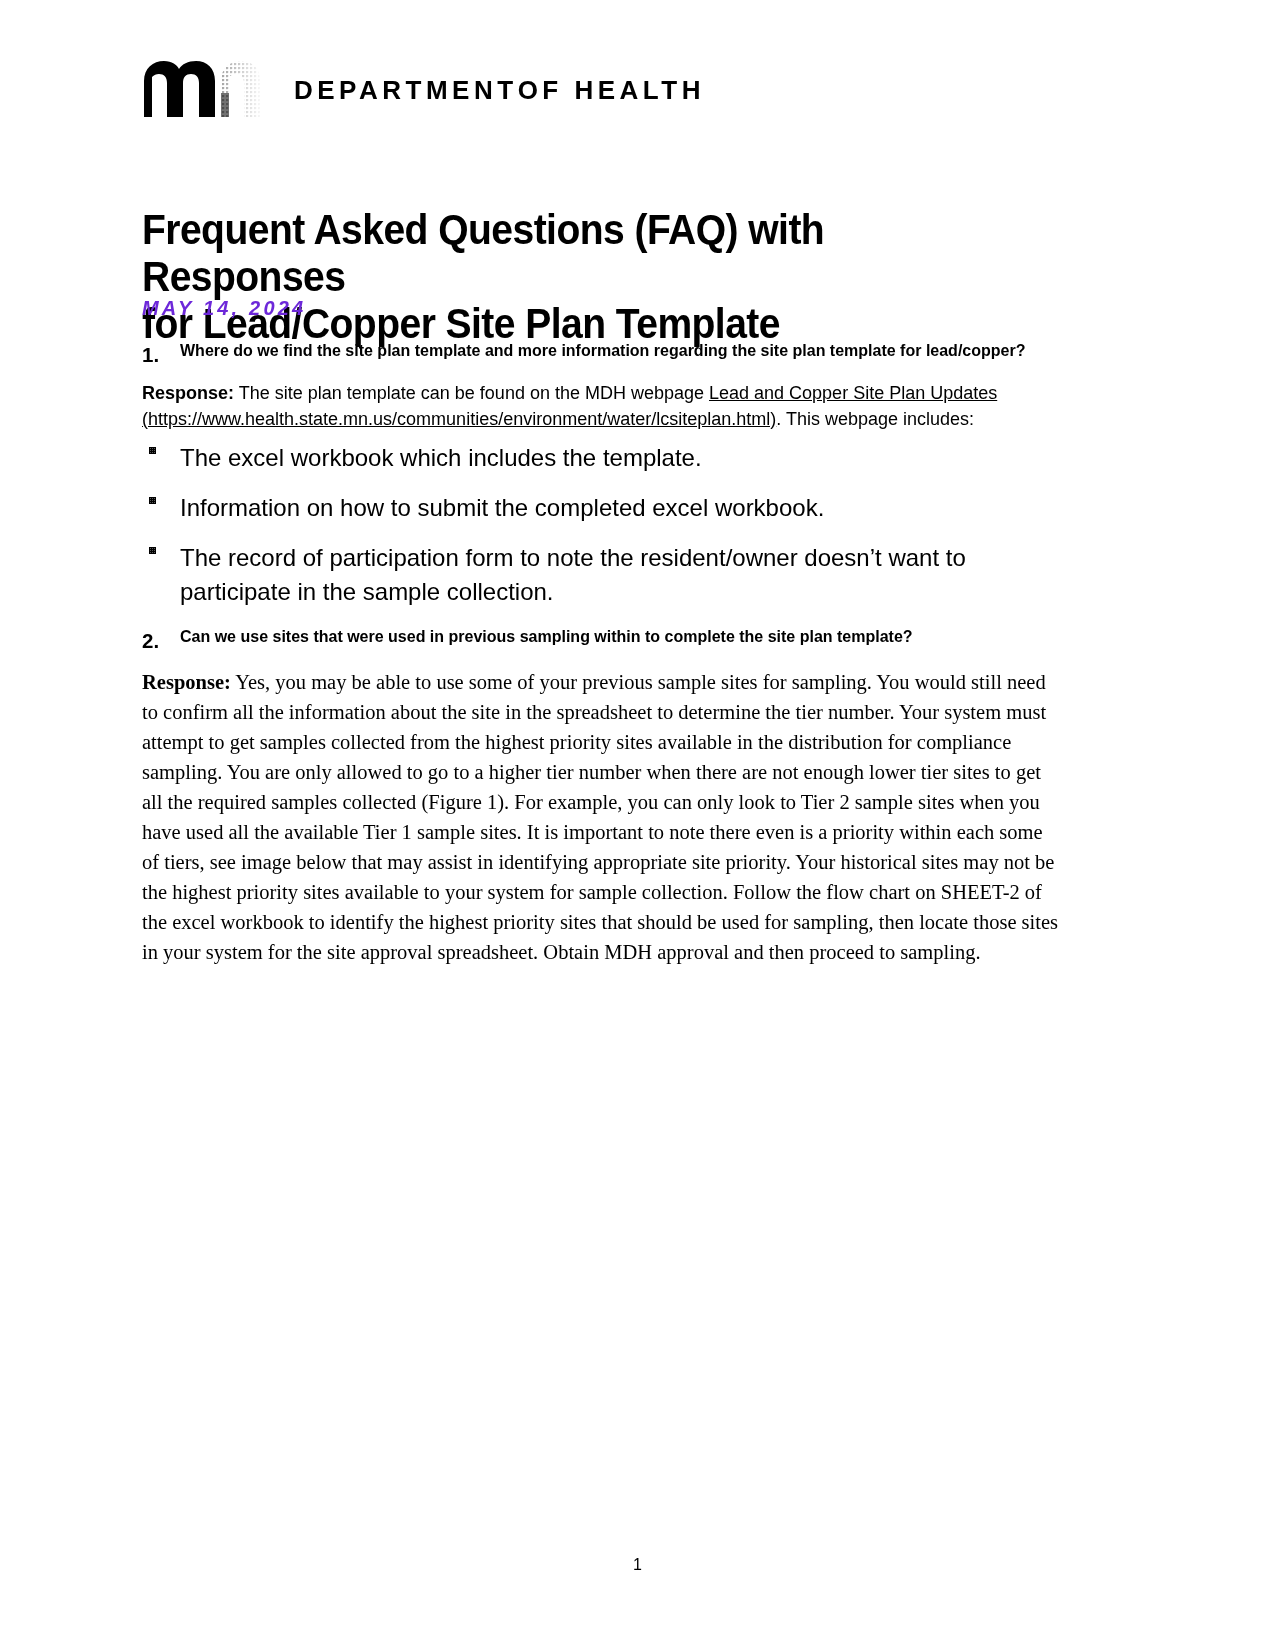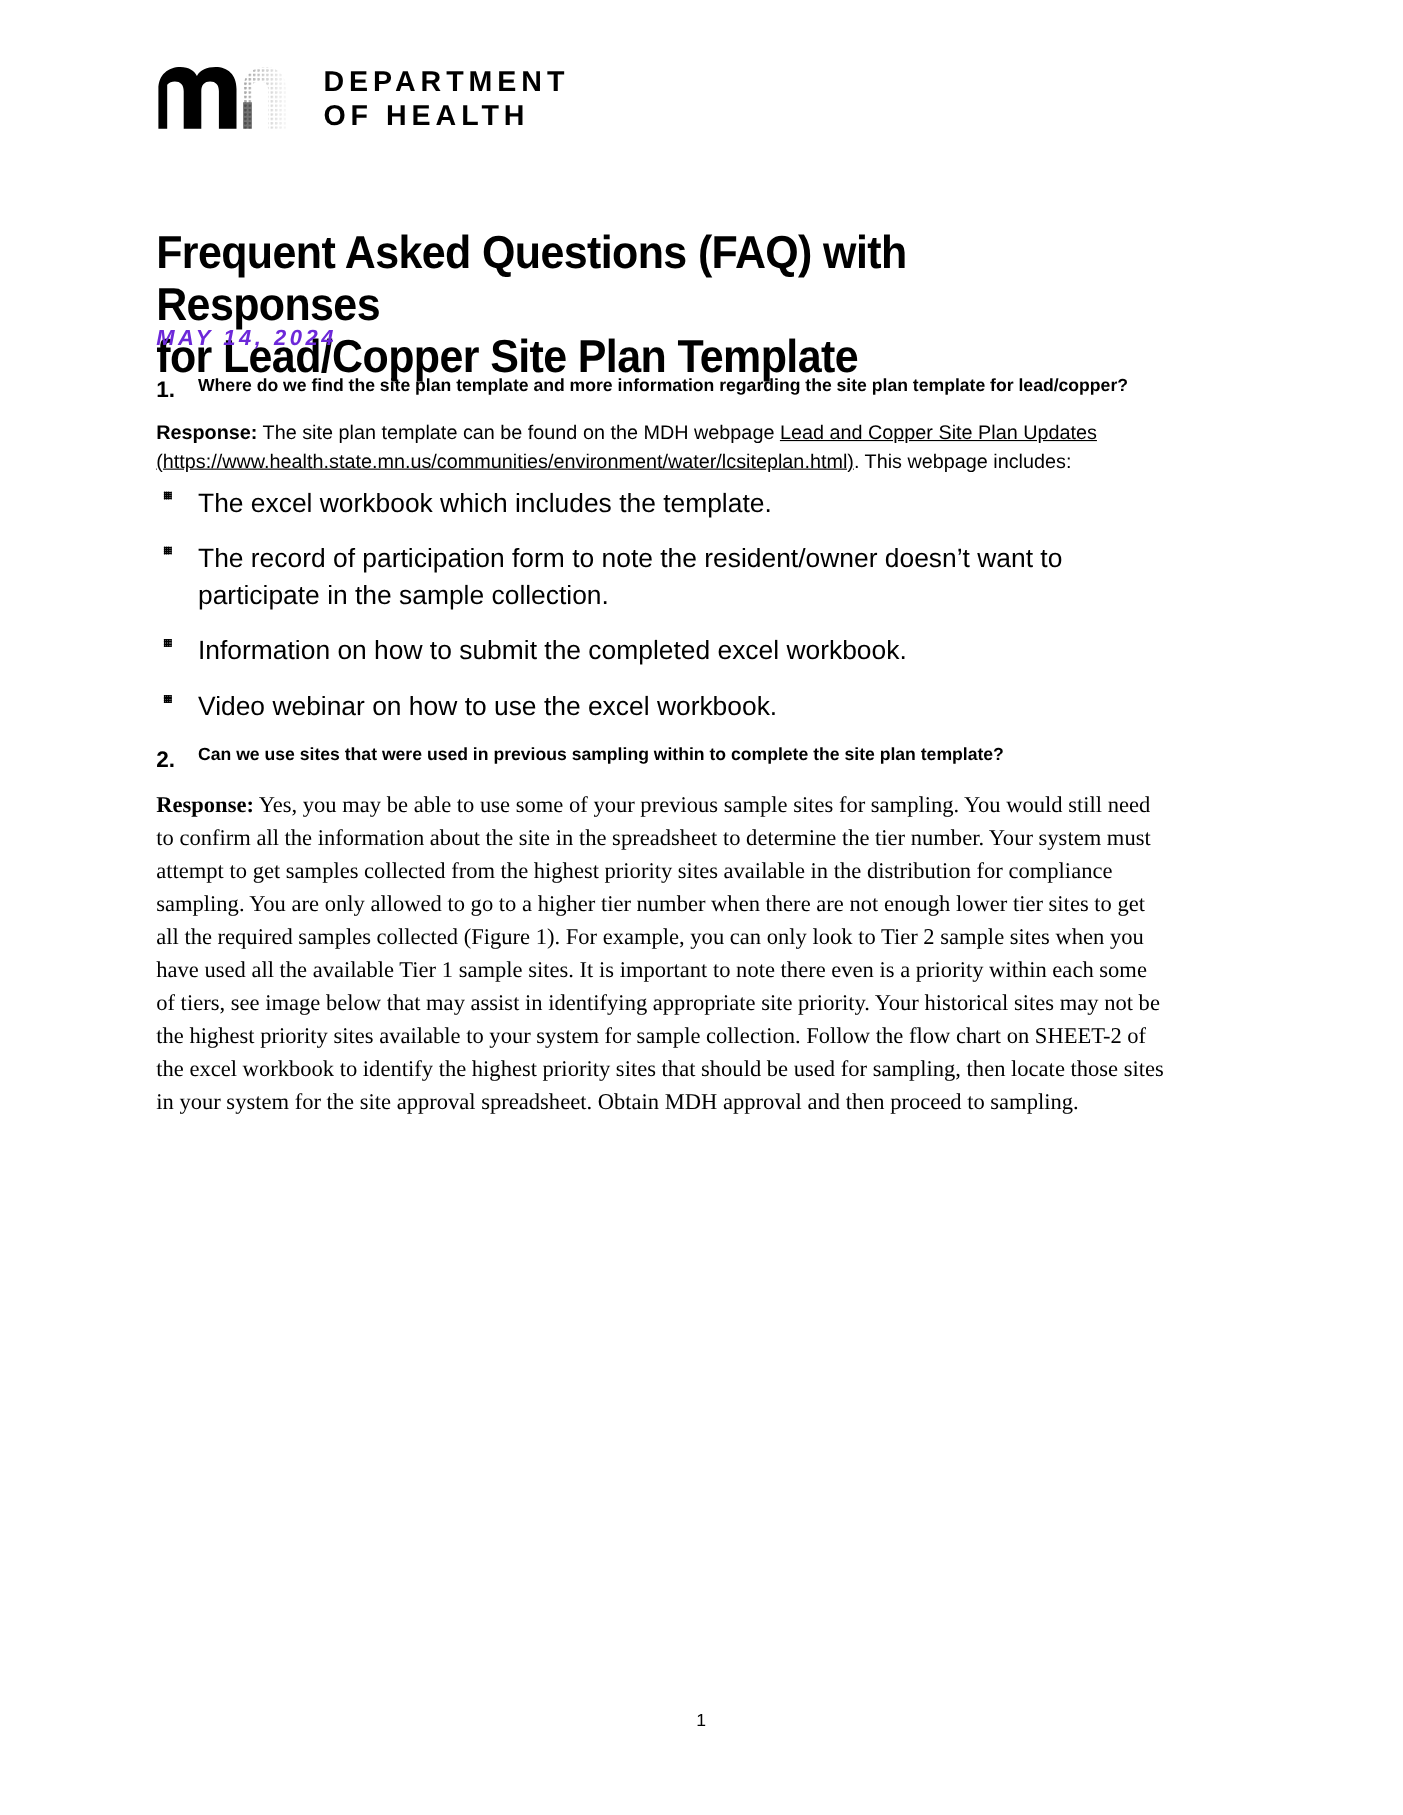--- a/index.html
+++ b/index.html
@@ -32,21 +32,21 @@
     height: 72px;
   }
   .logo-mark {
     width: 122px;
     height: 62px;
     display: block;
   }
   .logo-words {
     margin-left: 30px;
     display: flex;
-    flex-direction: column;
+    flex-direction: row;
     justify-content: center;
     line-height: 1.18;
   }
   .logo-words .line {
     font-family: "Liberation Sans", sans-serif;
     font-weight: 700;
     font-size: 26px;
     letter-spacing: 4.5px;
     color: #000000;
     white-space: nowrap;
@@ -218,29 +218,25 @@
 
     <p class="para tight"><span class="lbl">Response:</span><span> The site plan template can be found on the MDH webpage </span><a class="link" href="#">Lead and Copper Site Plan Updates (https://www.health.state.mn.us/communities/environment/water/lcsiteplan.html)</a><span>. This webpage includes:</span></p>
 
     <ul class="bullets">
       <li>
         <span class="bullet-mark"><span class="sq"></span></span>
         <span class="bullet-text">The excel workbook which includes the template.</span>
       </li>
       <li>
         <span class="bullet-mark"><span class="sq"></span></span>
-        <span class="bullet-text">The record of participation form to note the resident/owner doesn’t want to participate in the sample collection.</span>
-      </li>
-      <li>
-        <span class="bullet-mark"><span class="sq"></span></span>
         <span class="bullet-text">Information on how to submit the completed excel workbook.</span>
       </li>
       <li>
         <span class="bullet-mark"><span class="sq"></span></span>
-        <span class="bullet-text">Video webinar on how to use the excel workbook.</span>
+        <span class="bullet-text">The record of participation form to note the resident/owner doesn’t want to participate in the sample collection.</span>
       </li>
     </ul>
 
     <div class="qa-item">
       <div class="qa-num">2.</div>
       <div class="qa-text">Can we use sites that were used in previous sampling within to complete the site plan template?</div>
     </div>
 
     <p class="long-para"><span class="lbl">Response:</span><span> Yes, you may be able to use some of your previous sample sites for sampling. You would still need to confirm all the information about the site in the spreadsheet to determine the tier number. Your system must attempt to get samples collected from the highest priority sites available in the distribution for compliance sampling. You are only allowed to go to a higher tier number when there are not enough lower tier sites to get all the required samples collected (Figure 1). For example, you can only look to Tier 2 sample sites when you have used all the available Tier 1 sample sites.  It is important to note there even is a priority within each some of tiers, see image below that may assist in identifying appropriate site priority.  Your historical sites may not be the highest priority sites available to your system for sample collection. Follow the flow chart on SHEET-2 of the excel workbook to identify the highest priority sites that should be used for sampling, then locate those sites in your system for the site approval spreadsheet.  Obtain MDH approval and then proceed to sampling.</span></p>
 

